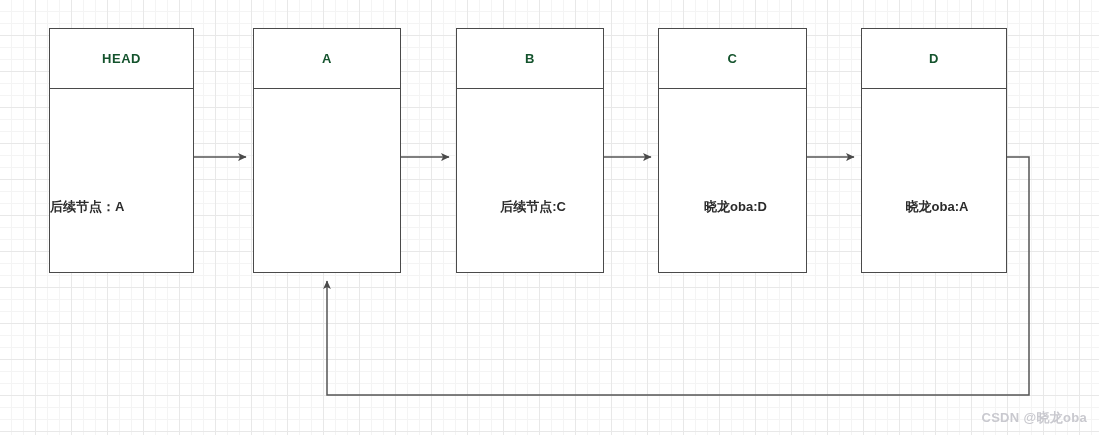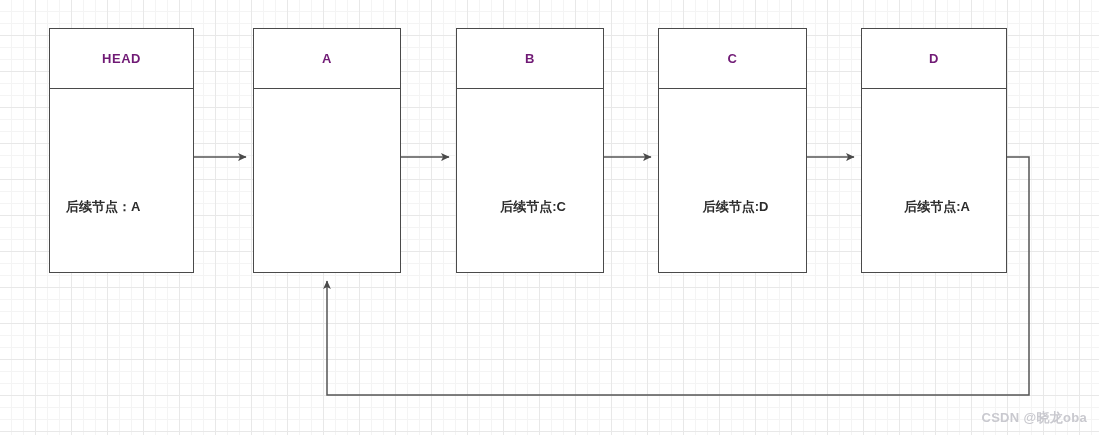--- a/index.html
+++ b/index.html
@@ -33,31 +33,31 @@
   .node-header {
     box-sizing: border-box;
     height: 60px;
     flex: 0 0 60px;
     border-bottom: 1.6px solid #4a4a4a;
     display: flex;
     align-items: center;
     justify-content: center;
     font-size: 13px;
     font-weight: bold;
-    color: #701a75;
+    color: #14532d;
     letter-spacing: 0.5px;
   }
   .node-body {
     flex: 1 1 auto;
     position: relative;
   }
   .node-body-text {
     position: absolute;
     top: 118px;
-    left: 16px;
+    left: 0;
     right: 4px;
     transform: translateY(-50%);
     font-size: 13px;
     font-weight: bold;
     color: #2b2b2b;
     white-space: nowrap;
   }
   .node-body-text.indent {
     left: 10px;
     text-align: center;
@@ -101,28 +101,28 @@
   <div class="node" style="left:456px; top:28px; width:148px; height:245px;">
     <div class="node-header">B</div>
     <div class="node-body">
       <div class="node-body-text indent">后续节点:C</div>
     </div>
   </div>
 
   <div class="node" style="left:658px; top:28px; width:149px; height:245px;">
     <div class="node-header">C</div>
     <div class="node-body">
-      <div class="node-body-text indent">后续节点:D</div>
+      <div class="node-body-text indent">晓龙oba:D</div>
     </div>
   </div>
 
   <div class="node" style="left:861px; top:28px; width:146px; height:245px;">
     <div class="node-header">D</div>
     <div class="node-body">
-      <div class="node-body-text indent">后续节点:A</div>
+      <div class="node-body-text indent">晓龙oba:A</div>
     </div>
   </div>
 
   <svg class="edges" viewBox="0 0 1099 435">
     <defs>
       <marker id="arrow-right" markerWidth="9" markerHeight="9" refX="8" refY="4.5" orient="auto" markerUnits="userSpaceOnUse">
         <path d="M0,0.6 L8.6,4.5 L0,8.4 L2.1,4.5 Z" fill="#4a4a4a"></path>
       </marker>
       <marker id="arrow-up" markerWidth="9" markerHeight="9" refX="8" refY="4.5" orient="auto" markerUnits="userSpaceOnUse">
         <path d="M0,0.6 L8.6,4.5 L0,8.4 L2.1,4.5 Z" fill="#4a4a4a"></path>

